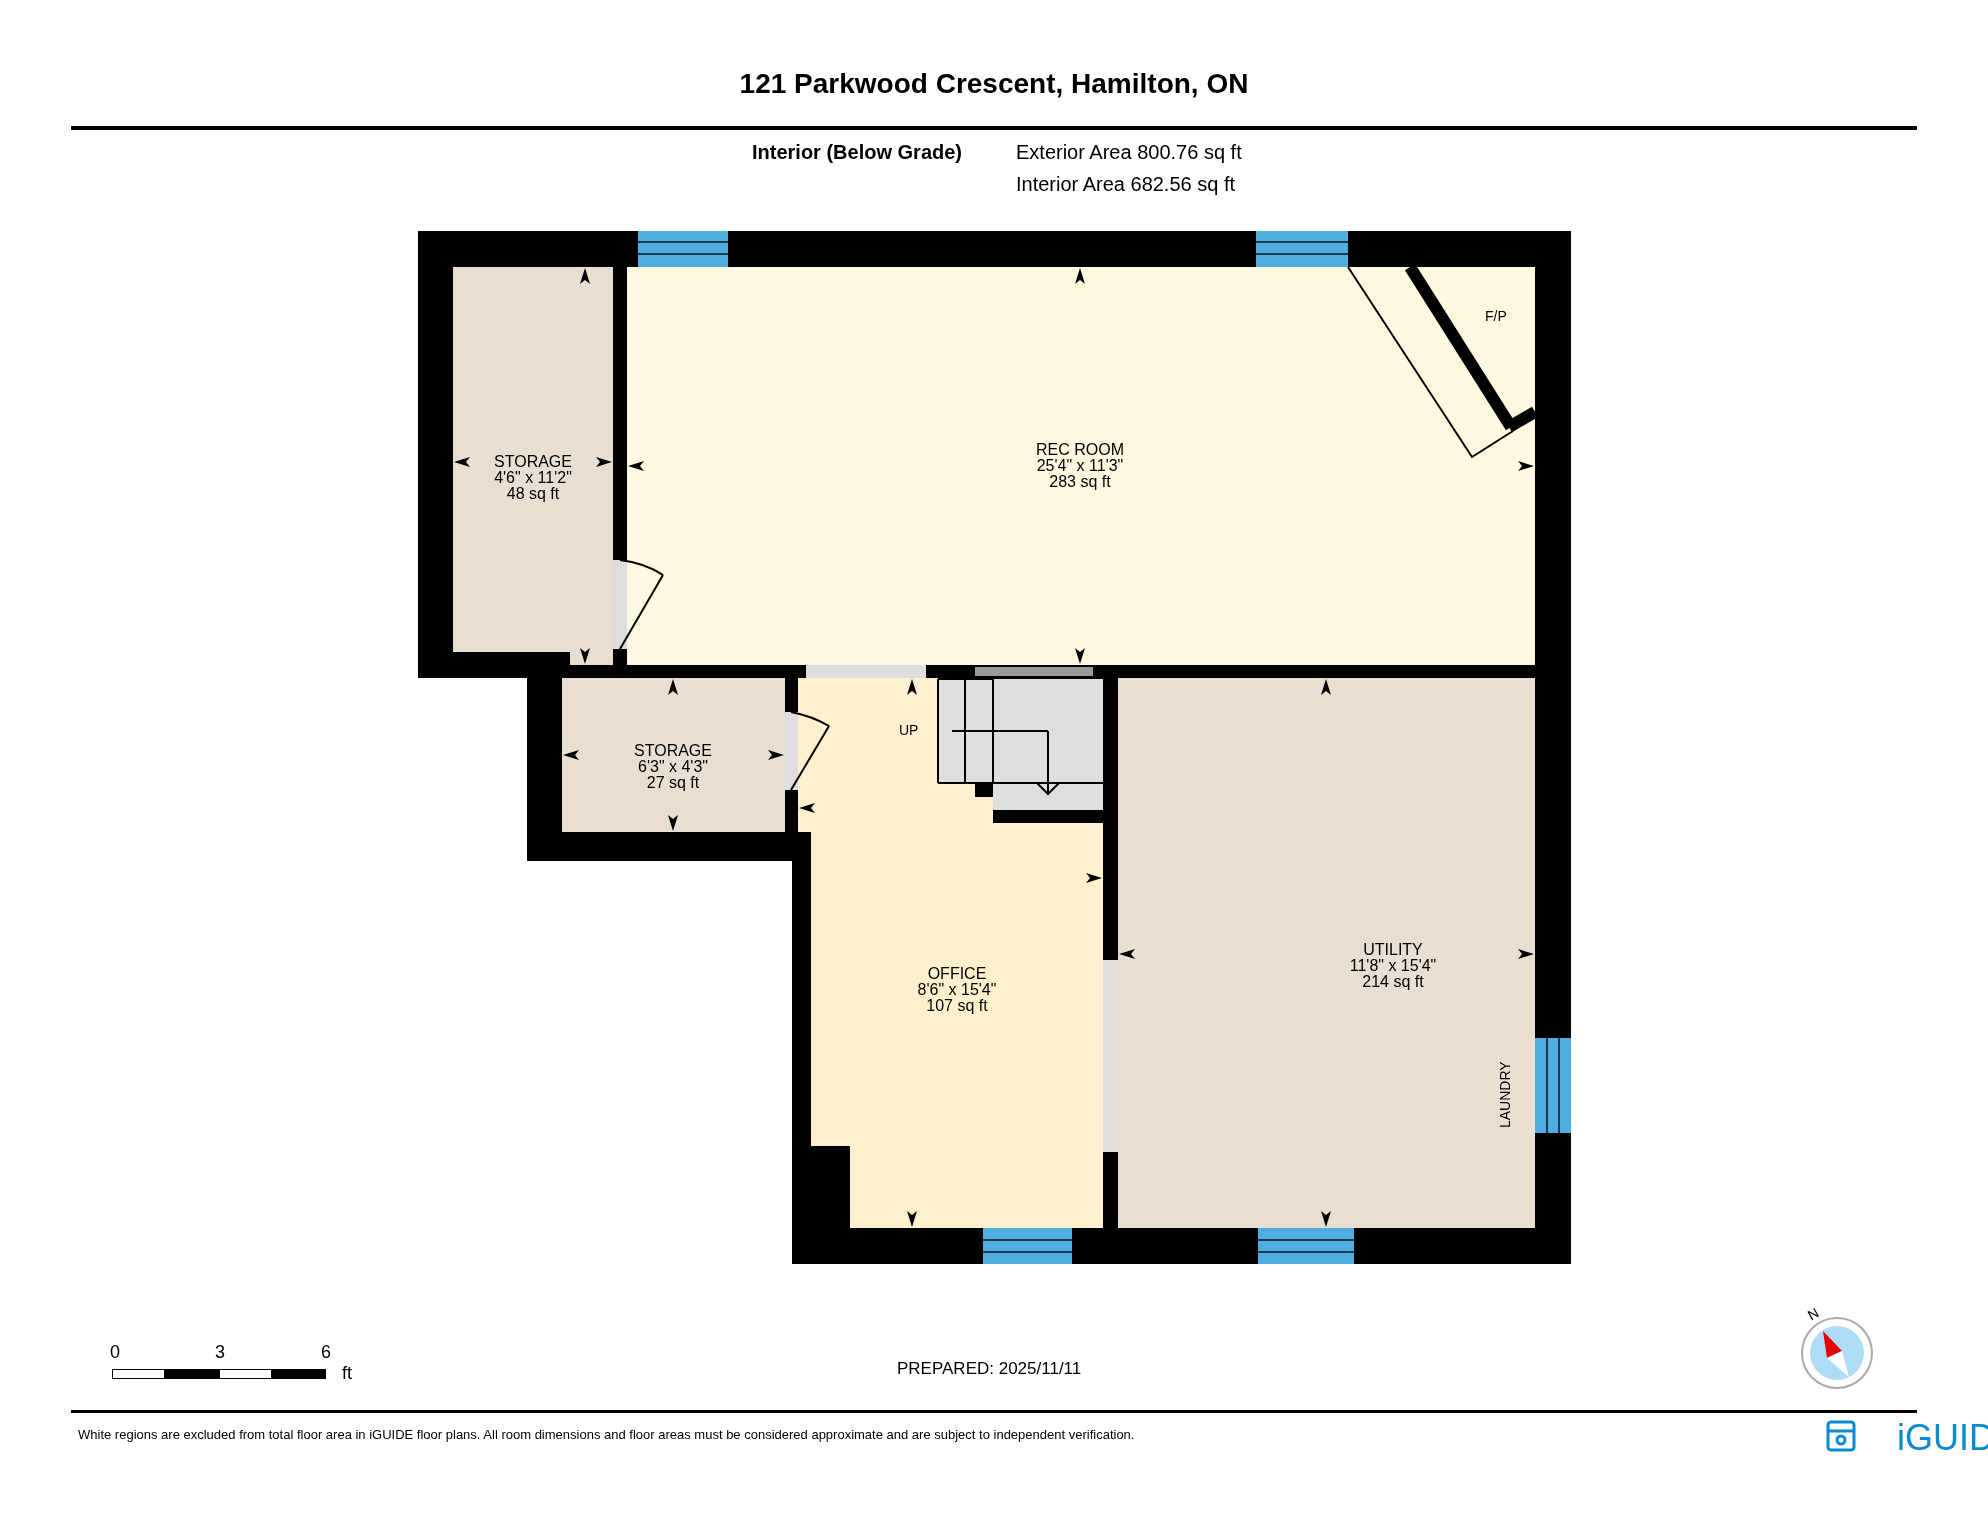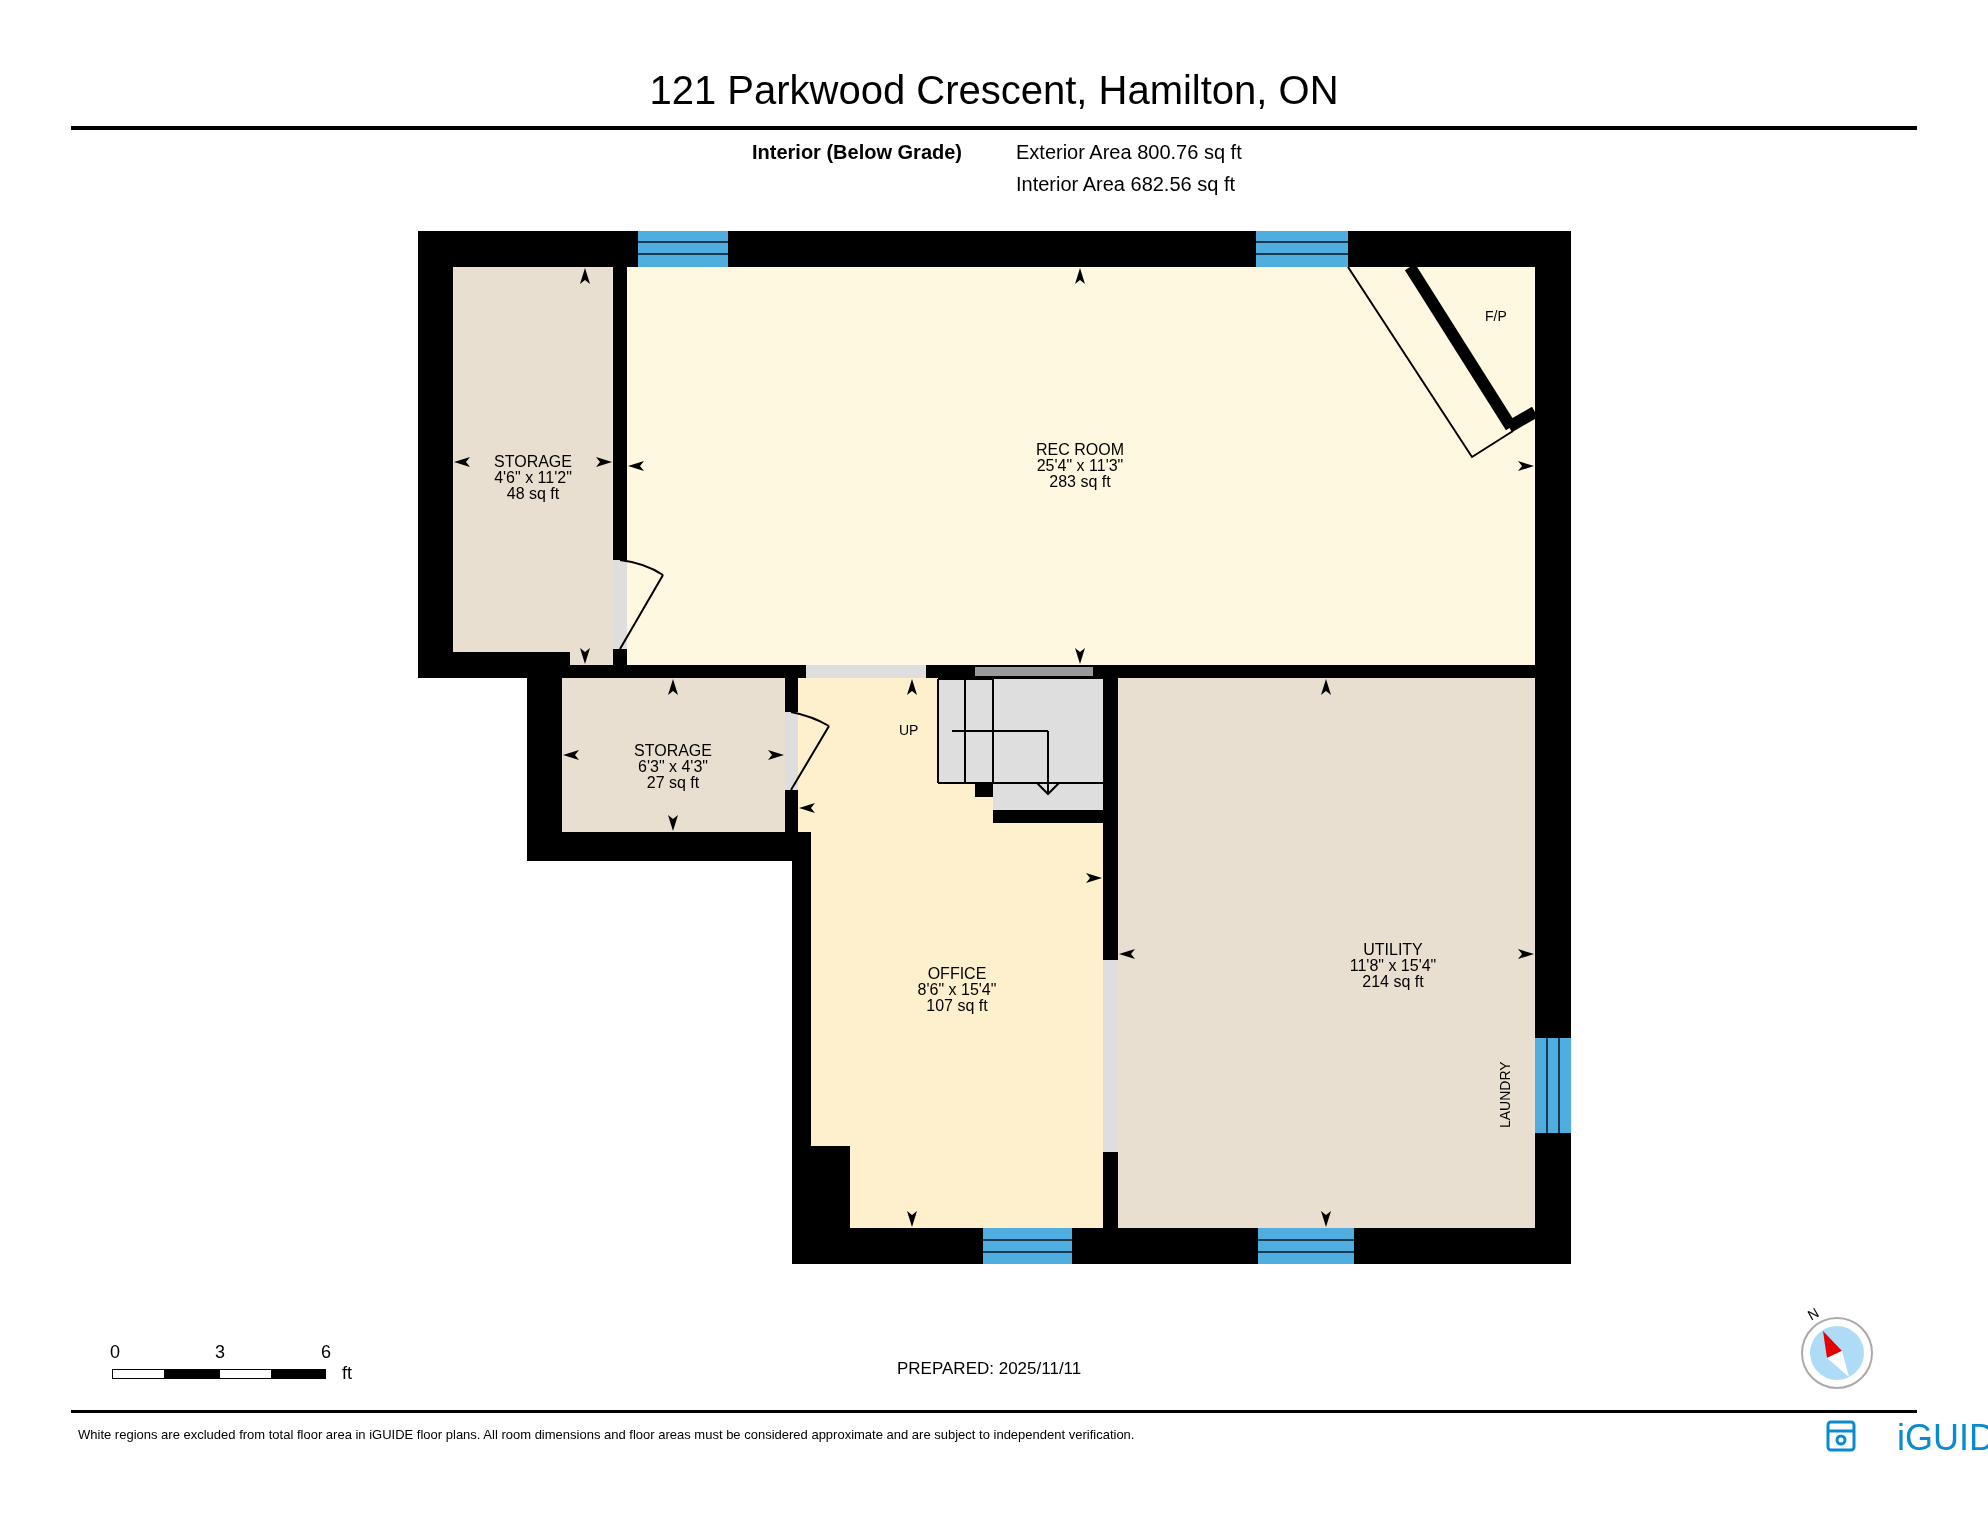--- a/index.html
+++ b/index.html
@@ -1,18 +1,18 @@
 <!DOCTYPE html>
 <html><head>
 <meta charset="utf-8">
 <style>
   html, body { margin:0; padding:0; background:#ffffff; }
   body { width:1988px; height:1536px; position:relative; overflow:hidden; font-family:"Liberation Sans", sans-serif; color:#000; }
   .abs { position:absolute; }
-  .title { left:0; width:1988px; top:68px; text-align:center; font-size:40px; font-weight:normal; letter-spacing:0; }
+  .title { left:0; width:1988px; top:68px; text-align:center; font-size:28px; font-weight:bold; letter-spacing:0; }
   .rule { background:#000; }
   .sub-label { font-size:20px; font-weight:bold; }
   .sub-val { font-size:20px; }
   .plan { left:0; top:0; }
   .room-label { position:absolute; text-align:center; font-size:16px; line-height:16px; transform:translate(-50%,-50%); white-space:nowrap;margin-top:12px; }
   .small-label { position:absolute; font-size:14px; white-space:nowrap; }
   .prepared { font-size:17px; }
   .footer-text { font-size:13px; }
   .scale-num { font-size:18px; position:absolute; }
 </style>

